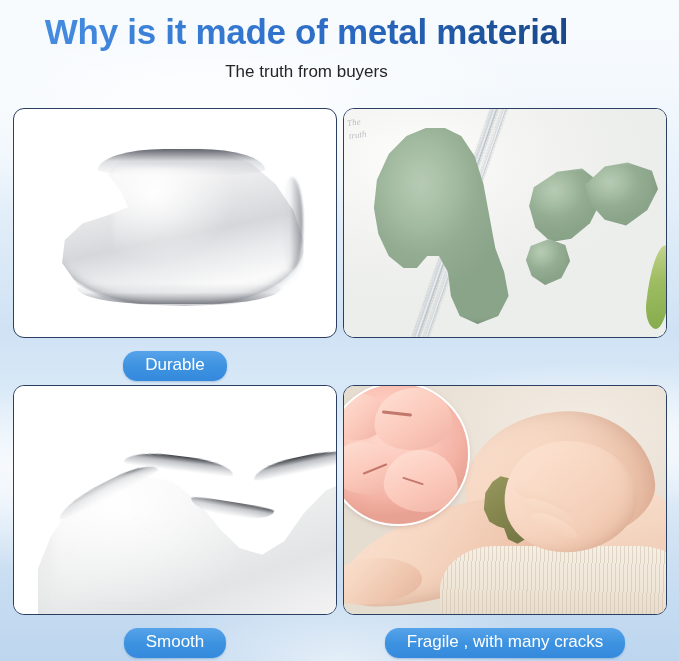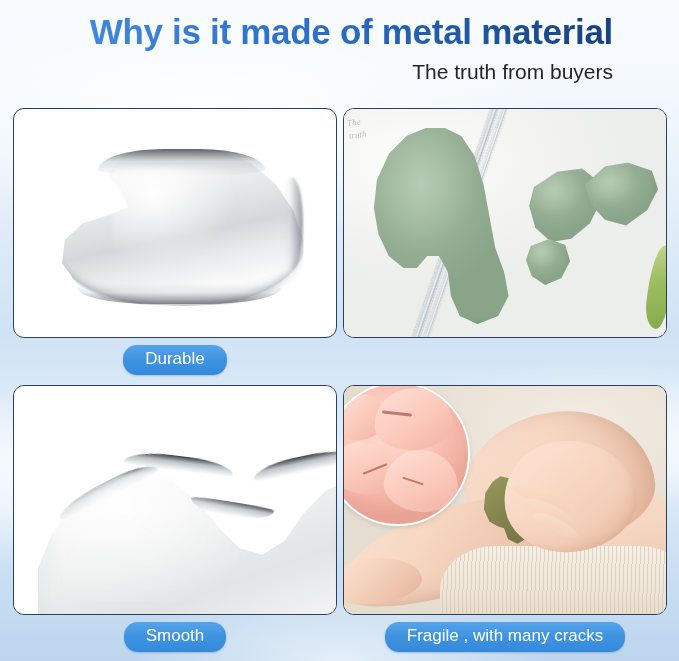--- a/index.html
+++ b/index.html
@@ -37,40 +37,40 @@
         #c6dcf1 90%,
         #bdd6ee 100%);
   }
 
   
   .header {
     position: absolute;
     left: 0;
     top: 0;
     width: 613px;
-    text-align: right;
+    text-align: center;
   }
   .title {
     margin: 0;
     padding-top: 11px;
     font-size: 35px;
     font-weight: bold;
     line-height: 42px;
     letter-spacing: -0.3px;
     background-image: linear-gradient(95deg, #4a90e2 0%, #3a80d8 26%, #2b6bc4 55%, #1d5199 82%, #17407e 100%);
     -webkit-background-clip: text;
     background-clip: text;
     color: transparent;
     -webkit-text-fill-color: transparent;
     white-space: nowrap;
   }
   .subtitle {
     margin: 0;
     padding-top: 6px;
-    font-size: 21px;
+    font-size: 17px;
     font-weight: normal;
     line-height: 26px;
     color: #262626;
     white-space: nowrap;
   }
 
   
   .grid {
     position: absolute;
     left: 0;
@@ -101,21 +101,21 @@
     position: absolute;
     inset: 0;
     overflow: hidden;
     border-radius: 9px;
   }
 
   
   .badge-wrap {
     width: 324px;
     text-align: center;
-    margin-top: 7px;
+    margin-top: 13px;
   }
   .badge {
     display: inline-block;
     box-sizing: border-box;
     padding: 3px 22px 5px 22px;
     border-radius: 14px;
     background-image: linear-gradient(180deg, #56a3ea 0%, #3d92e0 52%, #3589dd 100%);
     color: #ffffff;
     font-size: 17px;
     line-height: 22px;

